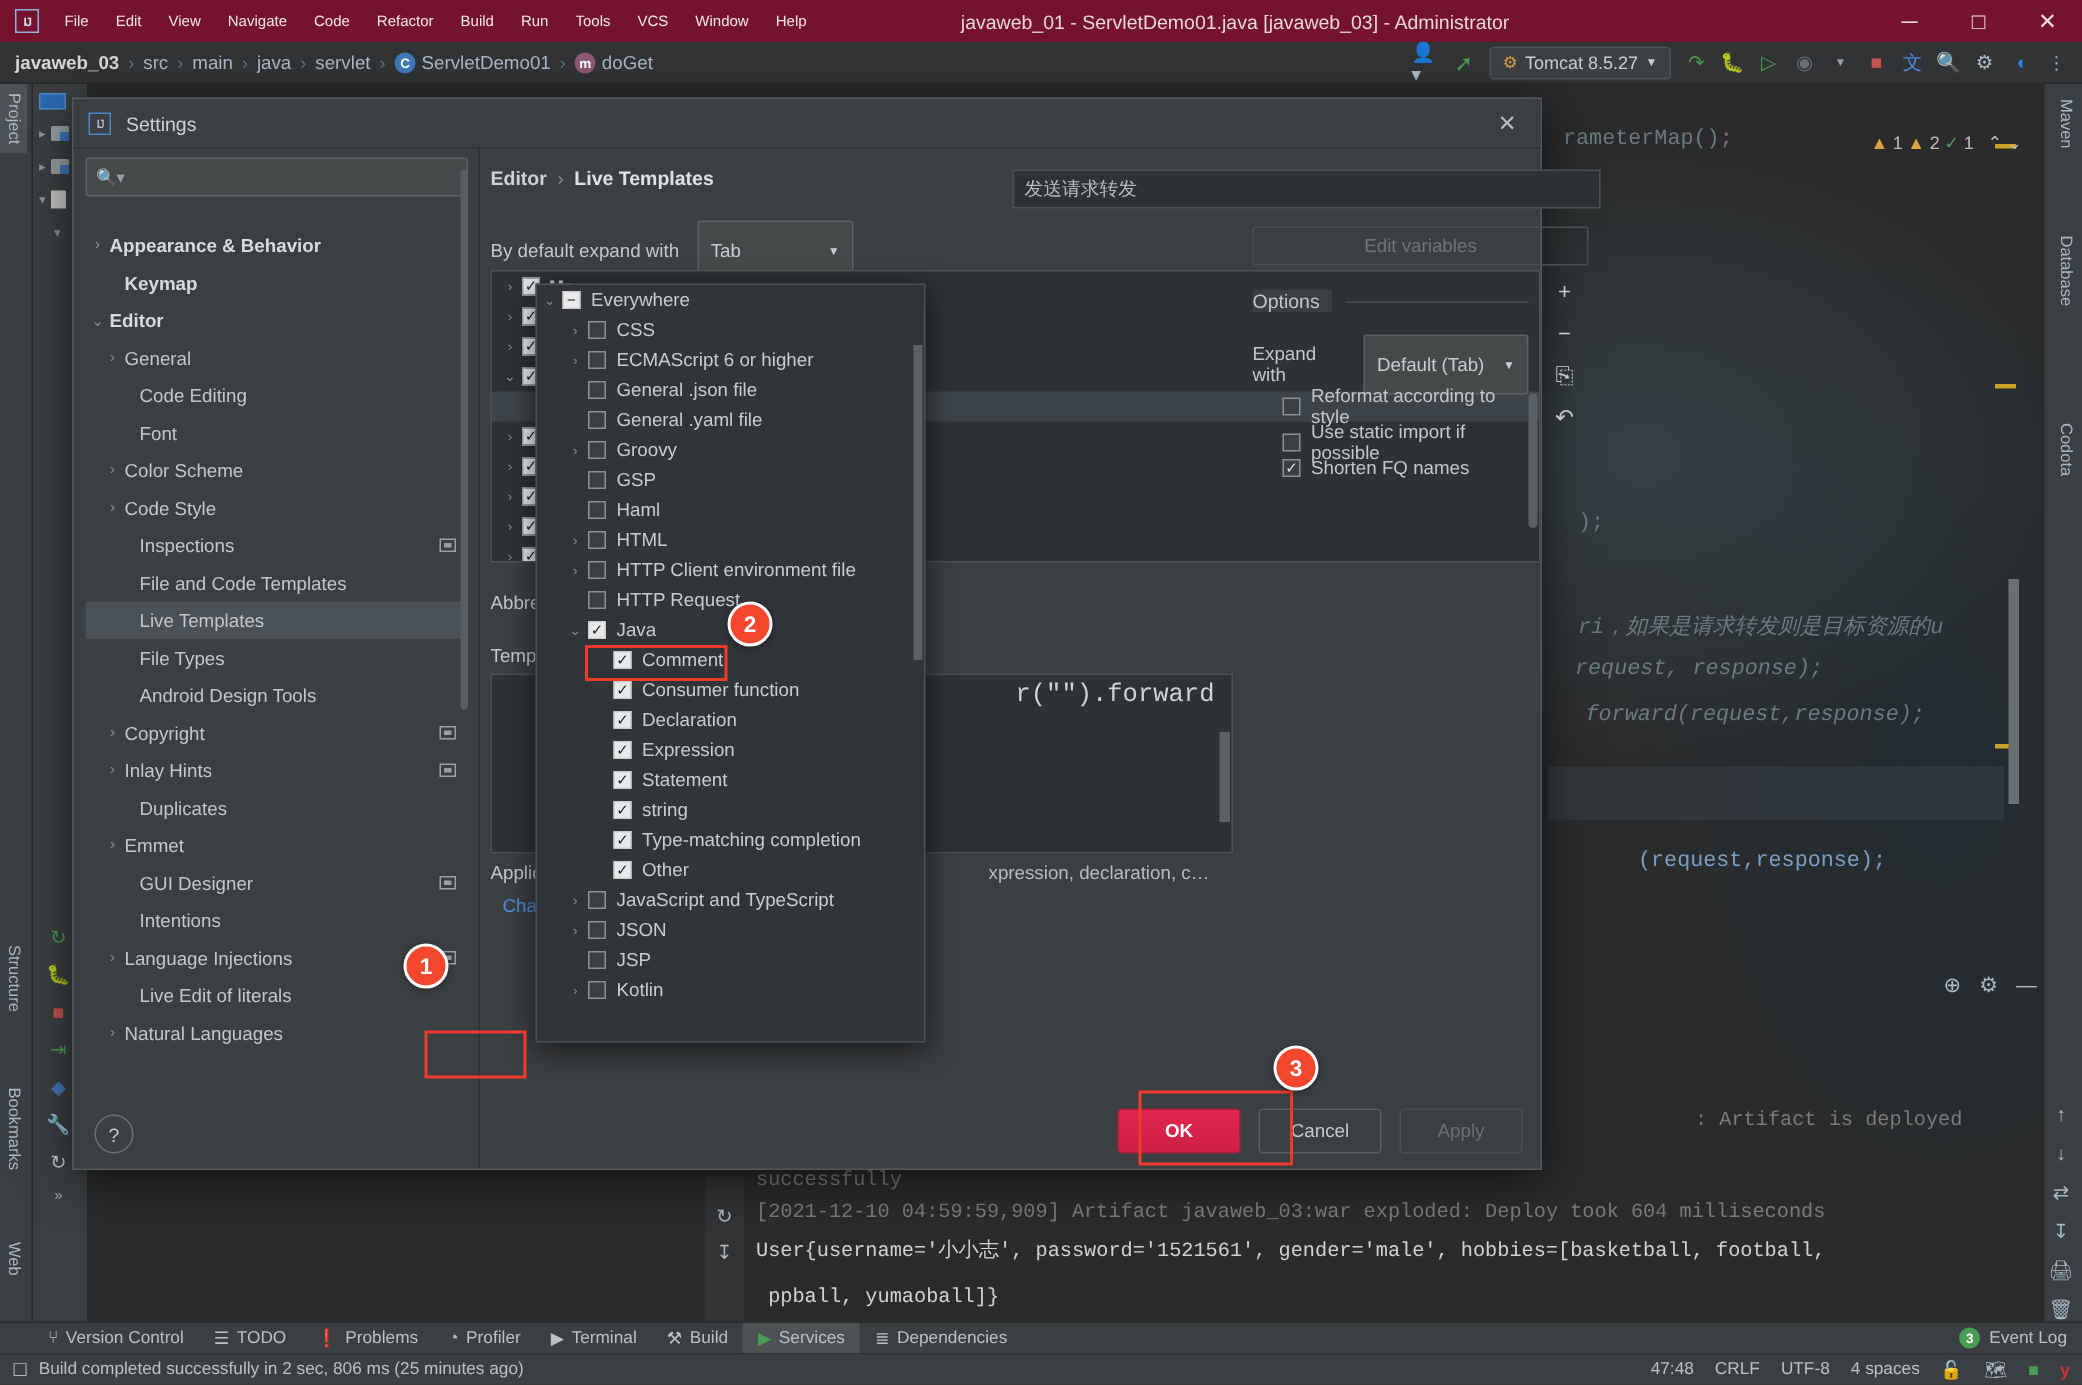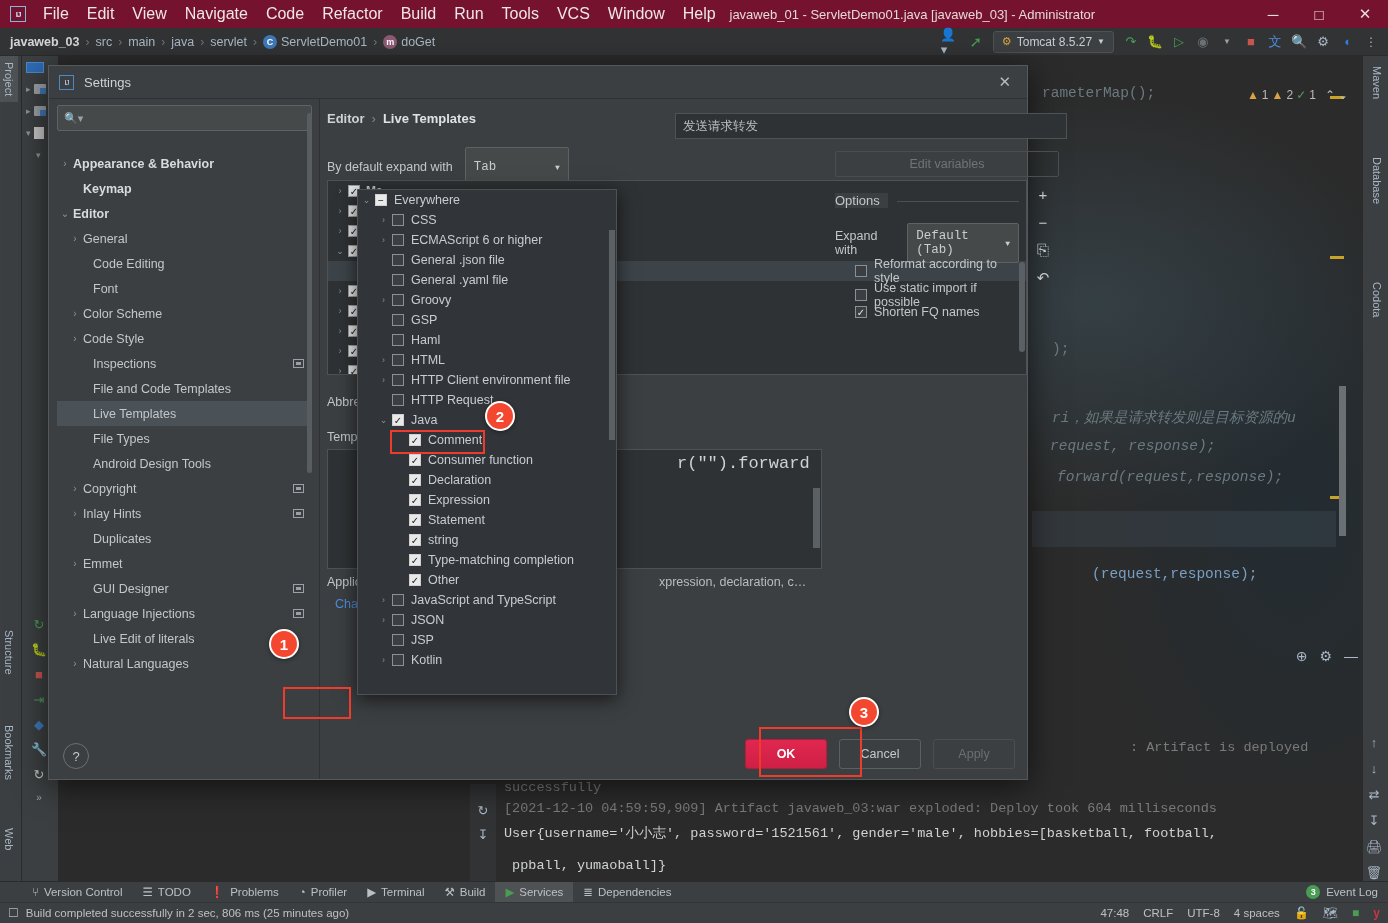--- a/index.html
+++ b/index.html
@@ -17,21 +17,21 @@
   
   #titlebar {
     position:absolute; left:0; top:0; width:1388px; height:28px;
     background:#75122e; display:flex; align-items:center; color:#e8dde1;
   }
   #titlebar .ijlogo {
     width:16px;height:16px;margin:0 8px 0 10px;border:1px solid #8fb3e0;
     display:flex;align-items:center;justify-content:center;
     font-size:8px;font-weight:bold;color:#cfe0f5;letter-spacing:-1px;
   }
-  .menu-item { padding:2px 9px; font-size:16px; color:#efe6e9; cursor:default; }
+  .menu-item { padding:2px 9px; font-size:10px; color:#efe6e9; cursor:default; }
   #win-title { flex:1; text-align:center; font-size:13px; color:#e6d8dd; padding-right:150px;}
   .wbtn { width:46px; height:28px; display:flex;align-items:center;justify-content:center;
           font-size:15px; color:#e8dde1; }
 
   
   #navbar {
     position:absolute; left:0; top:28px; width:1388px; height:28px;
     background:#313335; display:flex; align-items:center; padding-left:10px;
     border-bottom:1px solid #2b2b2b;
   }
@@ -132,21 +132,21 @@
   #dlg-right { position:absolute; left:278px; top:6px; right:8px; bottom:52px; }
   #bc { display:flex;align-items:center; height:26px; font-size:13px; }
   #bc .b1 { font-weight:bold; color:#cfd2d4; }
   #bc .sep { margin:0 7px; color:#7d858c; }
   #bc .b2 { font-weight:bold; color:#dfe2e4; }
   #bc-nav { margin-left:auto; display:flex; gap:14px; color:#9aa0a6; font-size:14px;}
 
   #expandrow { display:flex; align-items:center; margin-top:16px; font-size:12.5px; color:#c3c7ca;}
   .combo {
     height:40px; min-width:104px; background:#45494a; border:1px solid #5e6264; border-radius:2px;
-    display:flex;align-items:center; padding:0 8px; font-size:12.5px; color:#c9cdd0;font-family:Liberation Mono, monospace;
+    display:flex;align-items:center; padding:0 8px; font-size:12.5px; color:#c9cdd0;
   }
   .combo .cv { flex:1; }
   .combo .caret { font-size:8px; color:#c9cdd0; }
 
   
   #tpl-list {
     position:absolute; left:0; top:75px; width:700px; height:195px;
     border:1px solid #4e5254; background:#2f3234; overflow:hidden;
   }
   .trow { height:20px; display:flex; align-items:center; font-size:12px; color:#c0c4c7; padding-left:4px;}
@@ -521,20 +521,24 @@
               <span class="lbl">Duplicates</span>
             </div>
             <div class="tnode">
               <span class="arrow" style="margin-left: 10px;">›</span>
               <span class="lbl">Emmet</span>
             </div>
             <div class="tnode">
               <span class="arrow" style="margin-left: 20px;"></span>
               <span class="lbl">GUI Designer</span>
               <span class="sqico"></span>
+            </div>
+            <div class="tnode">
+              <span class="arrow" style="margin-left: 20px;"></span>
+              <span class="lbl">Intentions</span>
             </div>
             <div class="tnode">
               <span class="arrow" style="margin-left: 10px;">›</span>
               <span class="lbl">Language Injections</span>
               <span class="sqico"></span>
             </div>
             <div class="tnode">
               <span class="arrow" style="margin-left: 20px;"></span>
               <span class="lbl">Live Edit of literals</span>
             </div>

